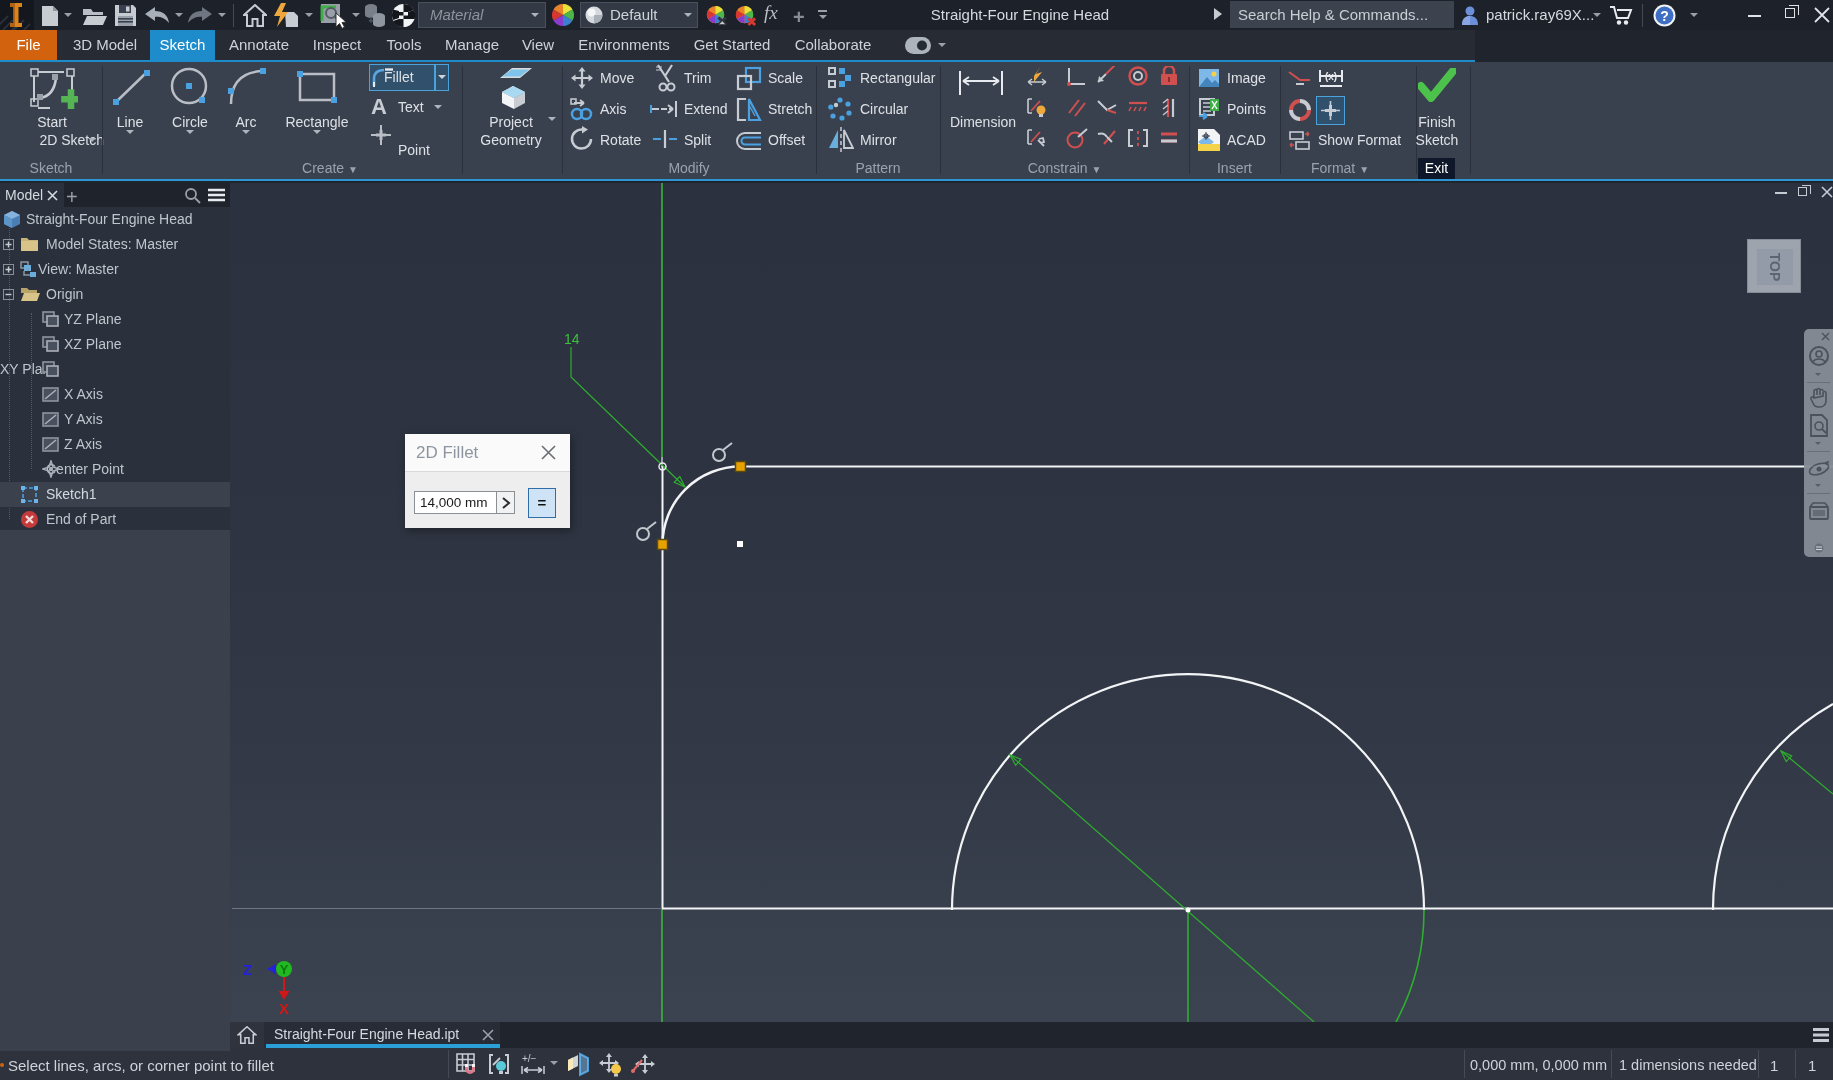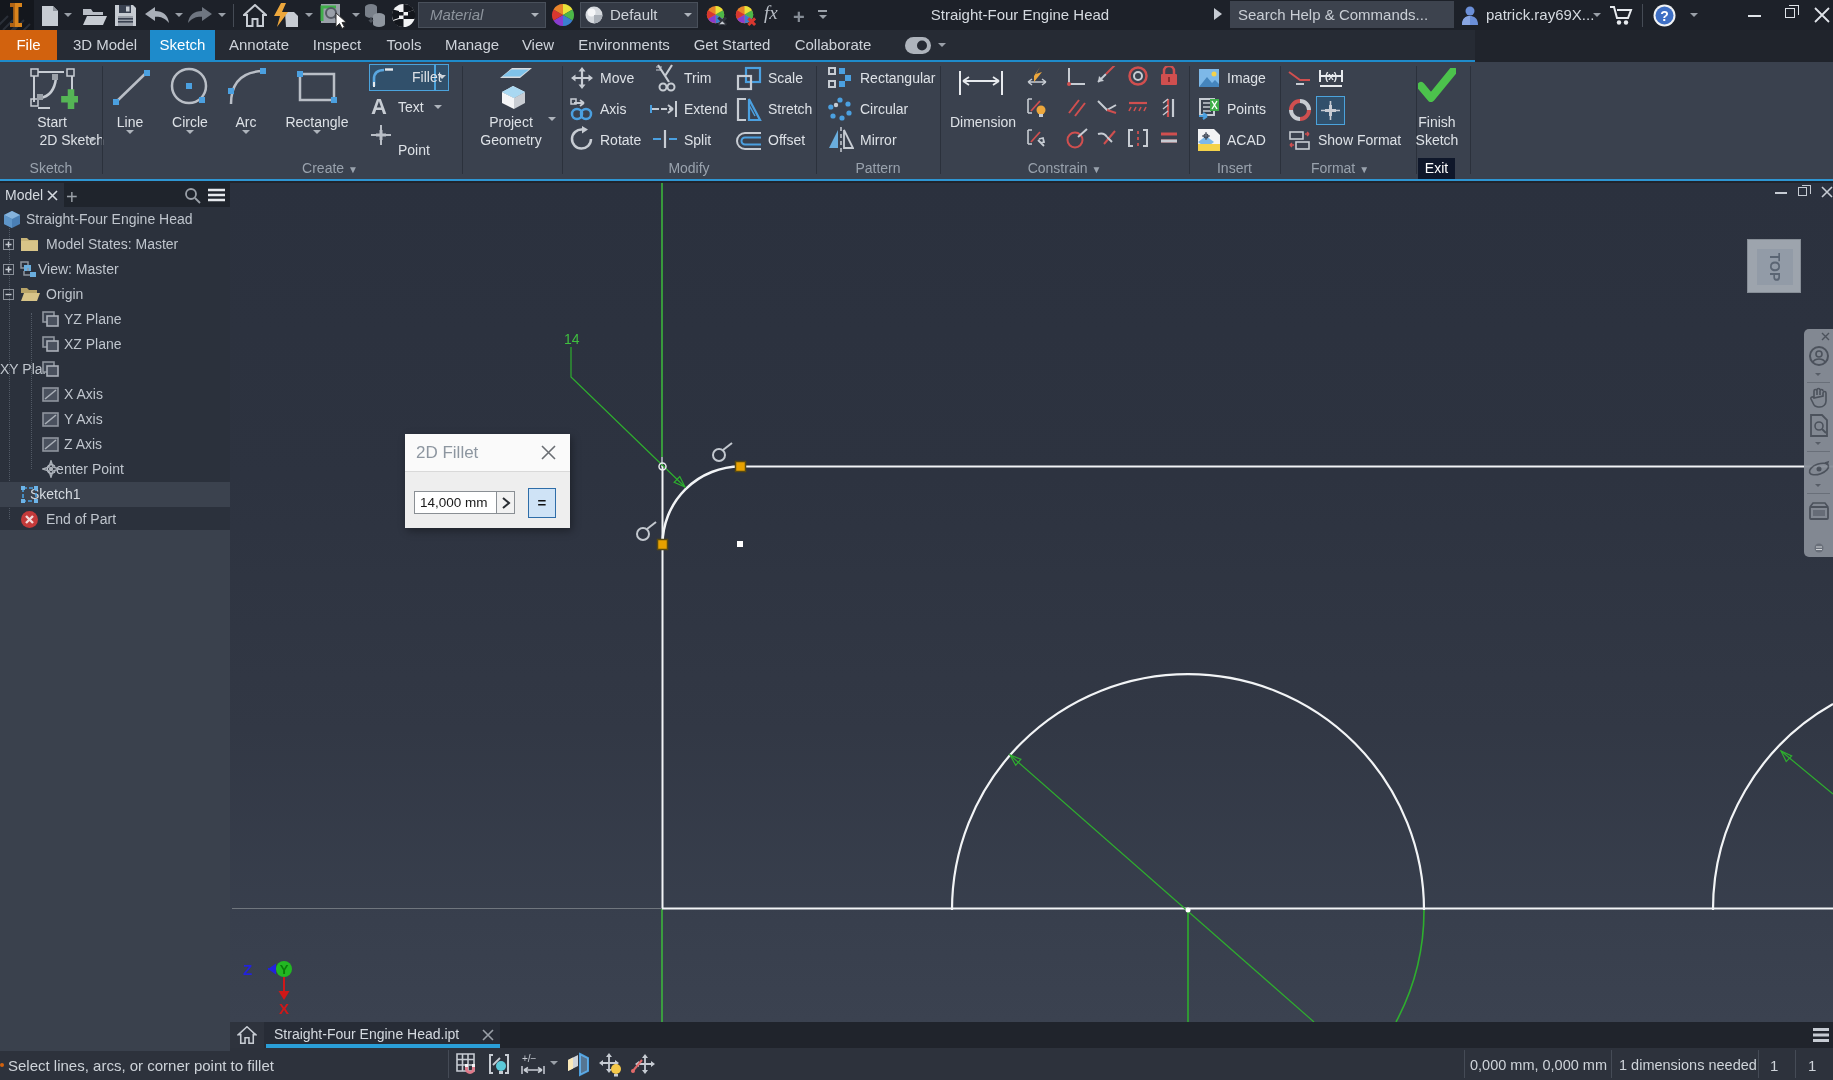--- a/index.html
+++ b/index.html
@@ -277,21 +277,21 @@
   <div class="btxt abs" style="left:272px;top:52px;width:90px;text-align:center">Rectangle</div>
   <div class="abs" style="left:313px;top:68px;border:4px solid transparent;border-top-color:#aeb4bc"></div>
   
   <div class="abs" style="left:369px;top:2px;width:66px;height:27px;background:#31506b;border:1.5px solid #4ba3dc"></div>
   <div class="abs" style="left:435px;top:2px;width:14px;height:27px;background:#31506b;border:1.5px solid #4ba3dc;border-left:1px solid #4ba3dc"></div>
   <svg class="abs" style="left:372px;top:5px" width="24" height="21" viewBox="0 0 24 21">
     <path d="M2 19 L2 12 Q2 3 12 3" fill="none" stroke="#5aa7e0" stroke-width="2.6"></path>
     <path d="M13 2.5 h8" stroke="#e7eaee" stroke-width="2.4"></path>
     <path d="M2 15 v5" stroke="#e7eaee" stroke-width="2"></path>
   </svg>
-  <div class="btxt abs" style="left:412px;top:7px">Fillet</div>
+  <div class="btxt abs" style="left:384px;top:7px">Fillet</div>
   <div class="abs" style="left:438px;top:13px;border:4px solid transparent;border-top-color:#cfd4da"></div>
   
   <div class="abs" style="left:371px;top:32px;font-size:22px;font-weight:bold;color:#c7ccd3">A</div>
   <div class="btxt abs" style="left:398px;top:37px">Text</div>
   <div class="abs" style="left:434px;top:43px;border:4px solid transparent;border-top-color:#aeb4bc"></div>
   
   <svg class="abs" style="left:370px;top:62px" width="22" height="22" viewBox="0 0 22 22">
     <path d="M11 1 v20 M1 11 h20" stroke="#b9bec6" stroke-width="2"></path>
     <path d="M11 6 v10 M6 11 h10" stroke="#b9bec6" stroke-width="3"></path>
   </svg>
@@ -667,21 +667,21 @@
     <span style="margin-left:46px">Center Point</span>
   </div>
   <div class="trow" style="top:299px;background:#3b424e;color:#d5dae0">
     <svg class="abs" style="left:20px;top:3px" width="19" height="19" viewBox="0 0 19 19">
       <rect x="3" y="3" width="13" height="13" fill="none" stroke="#4ba0e0" stroke-width="1.6" stroke-dasharray="4 2"></rect>
       <rect x="1" y="1" width="4" height="4" fill="#6db4e8"></rect>
         <rect x="14" y="1" width="4" height="4" fill="#6db4e8"></rect>
       <rect x="1" y="14" width="4" height="4" fill="#6db4e8"></rect>
         <rect x="14" y="14" width="4" height="4" fill="#6db4e8"></rect>
     </svg>
-    <span style="margin-left:30px">Sketch1</span>
+    <span style="margin-left:46px">Sketch1</span>
   </div>
   <div class="trow" style="top:324px">
     <svg class="abs" style="left:20px;top:3px" width="19" height="19" viewBox="0 0 19 19">
       <circle cx="9.5" cy="9.5" r="8.5" fill="#c43a3a"></circle>
       <path d="M6 6 L13 13 M13 6 L6 13" stroke="#f2d9d9" stroke-width="2.4"></path>
     </svg>
     <span style="margin-left:46px">End of Part</span>
   </div>
 </div>
 <div id="canvas">

